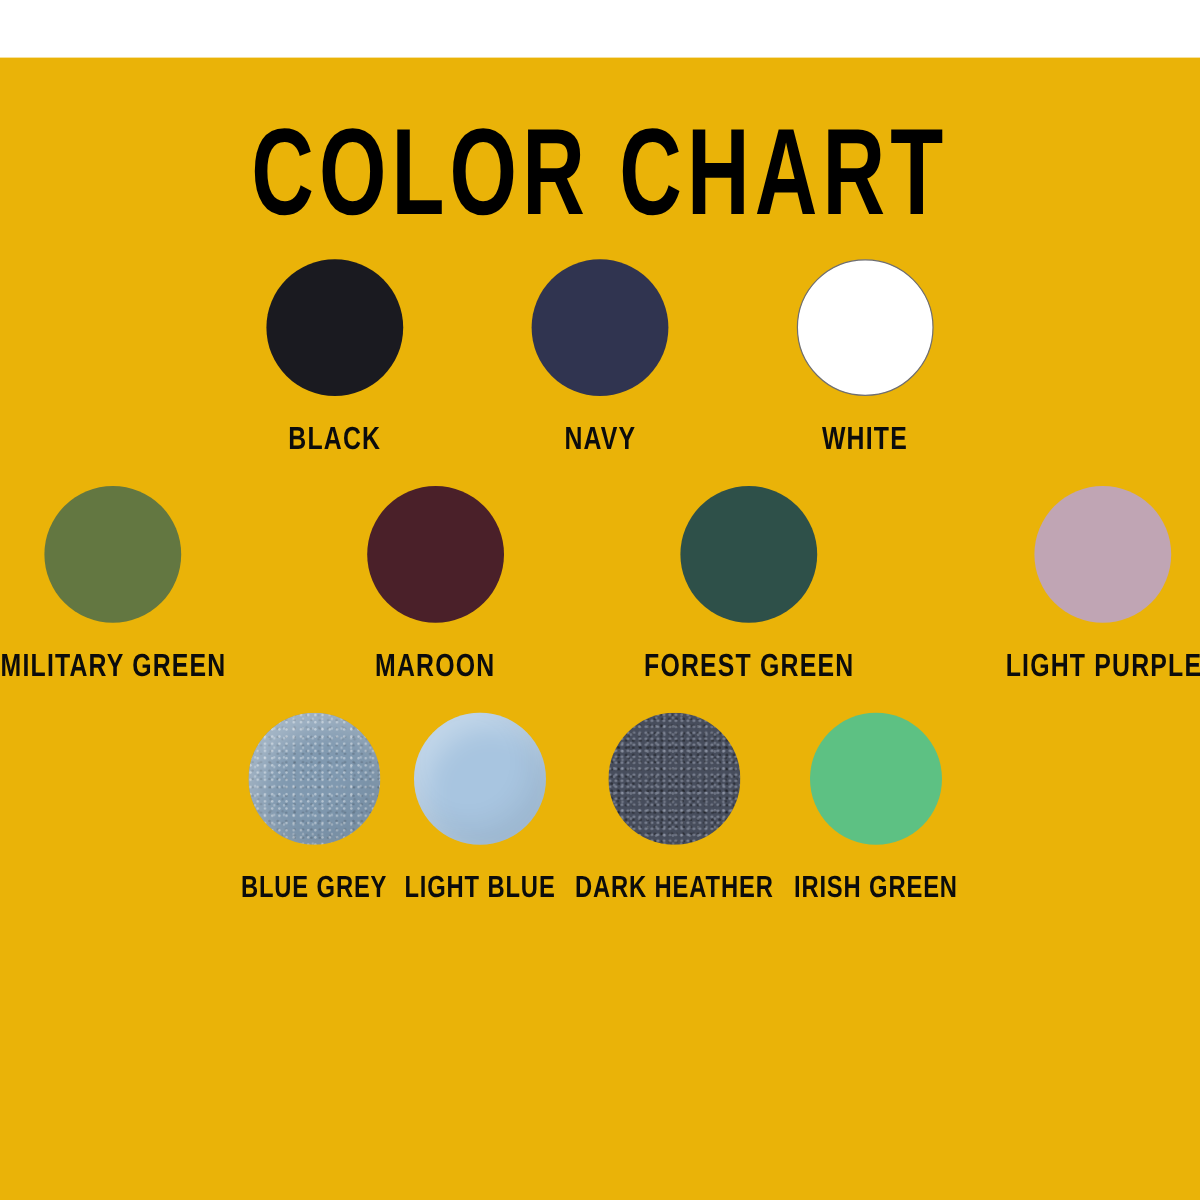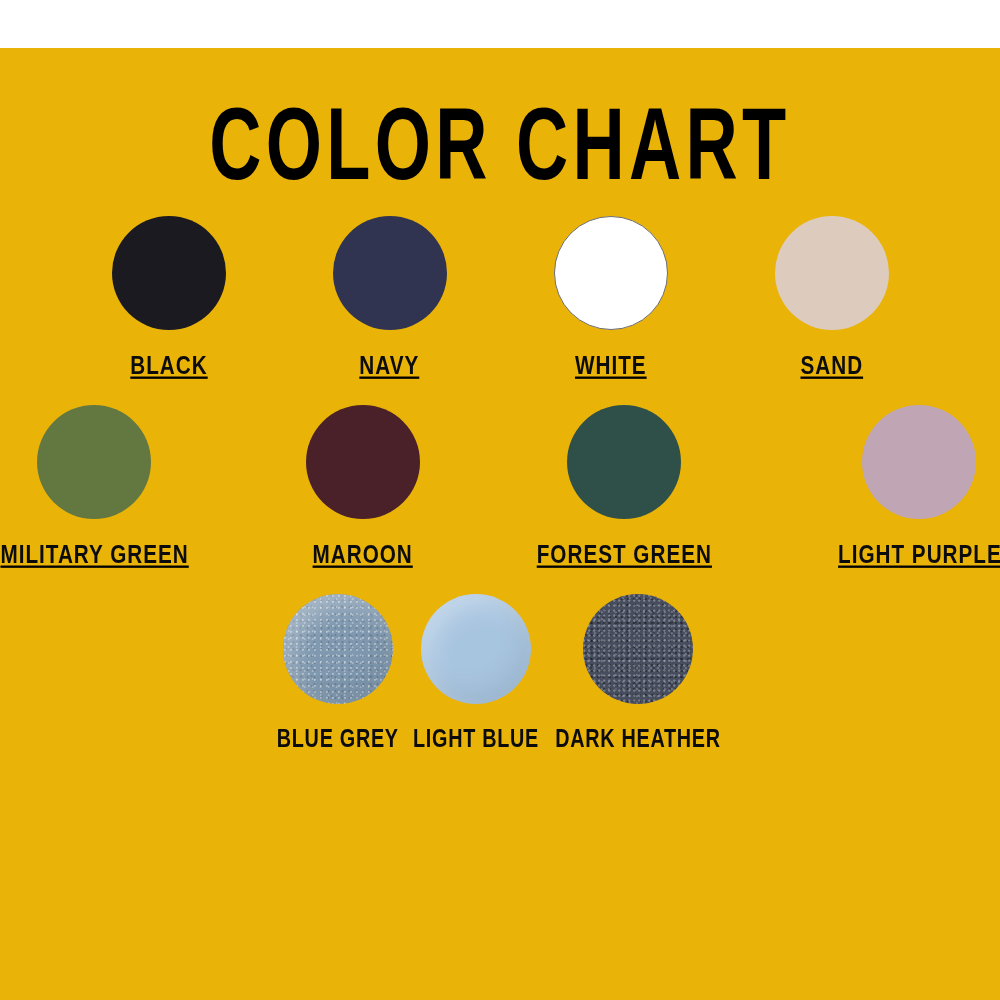--- a/index.html
+++ b/index.html
@@ -51,21 +51,21 @@
     align-items: center;
   }
 
   .swatch-row {
     display: flex;
     justify-content: center;
     align-items: flex-start;
     width: 100%;
   }
 
-  .swatch-row.row-4col { gap: 107px; margin-bottom: 26px; text-decoration: underline; }
+  .swatch-row.row-4col { gap: 107px; margin-bottom: 26px; }
   .swatch-row.row-5col { margin-bottom: 0; }
 
   .swatch-cell {
     display: flex;
     flex-direction: column;
     align-items: center;
   }
 
   
   .swatch-circle {
@@ -144,24 +144,20 @@
         <div class="swatch-label">BLACK</div>
       </div>
       <div class="swatch-cell">
         <div class="swatch-circle" style="background-color: rgb(48, 52, 80);"></div>
         <div class="swatch-label">NAVY</div>
       </div>
       <div class="swatch-cell">
         <div class="swatch-circle outlined" style="background-color: rgb(255, 255, 255);"></div>
         <div class="swatch-label">WHITE</div>
       </div>
-      <div class="swatch-cell">
-        <div class="swatch-circle" style="background-color: rgb(221, 203, 189);"></div>
-        <div class="swatch-label">SAND</div>
-      </div>
     </div>
 
 
     <div class="swatch-row row-4col">
       <div class="swatch-cell">
         <div class="swatch-circle" style="background-color: rgb(99, 119, 65);"></div>
         <div class="swatch-label">MILITARY GREEN</div>
       </div>
       <div class="swatch-cell">
         <div class="swatch-circle" style="background-color: rgb(74, 32, 41);"></div>
@@ -183,16 +179,20 @@
         <div class="swatch-label">BLUE GREY</div>
       </div>
       <div class="swatch-cell">
         <div class="swatch-circle sheen" style="background-color: rgb(168, 197, 224);"></div>
         <div class="swatch-label">LIGHT BLUE</div>
       </div>
       <div class="swatch-cell">
         <div class="swatch-circle tex-dark" style="background-color: rgb(71, 77, 92);"></div>
         <div class="swatch-label">DARK HEATHER</div>
       </div>
+      <div class="swatch-cell">
+        <div class="swatch-circle" style="background-color: rgb(93, 193, 131);"></div>
+        <div class="swatch-label">IRISH GREEN</div>
+      </div>
     </div>
 
   </div>
 </div>
 
 </body></html>

